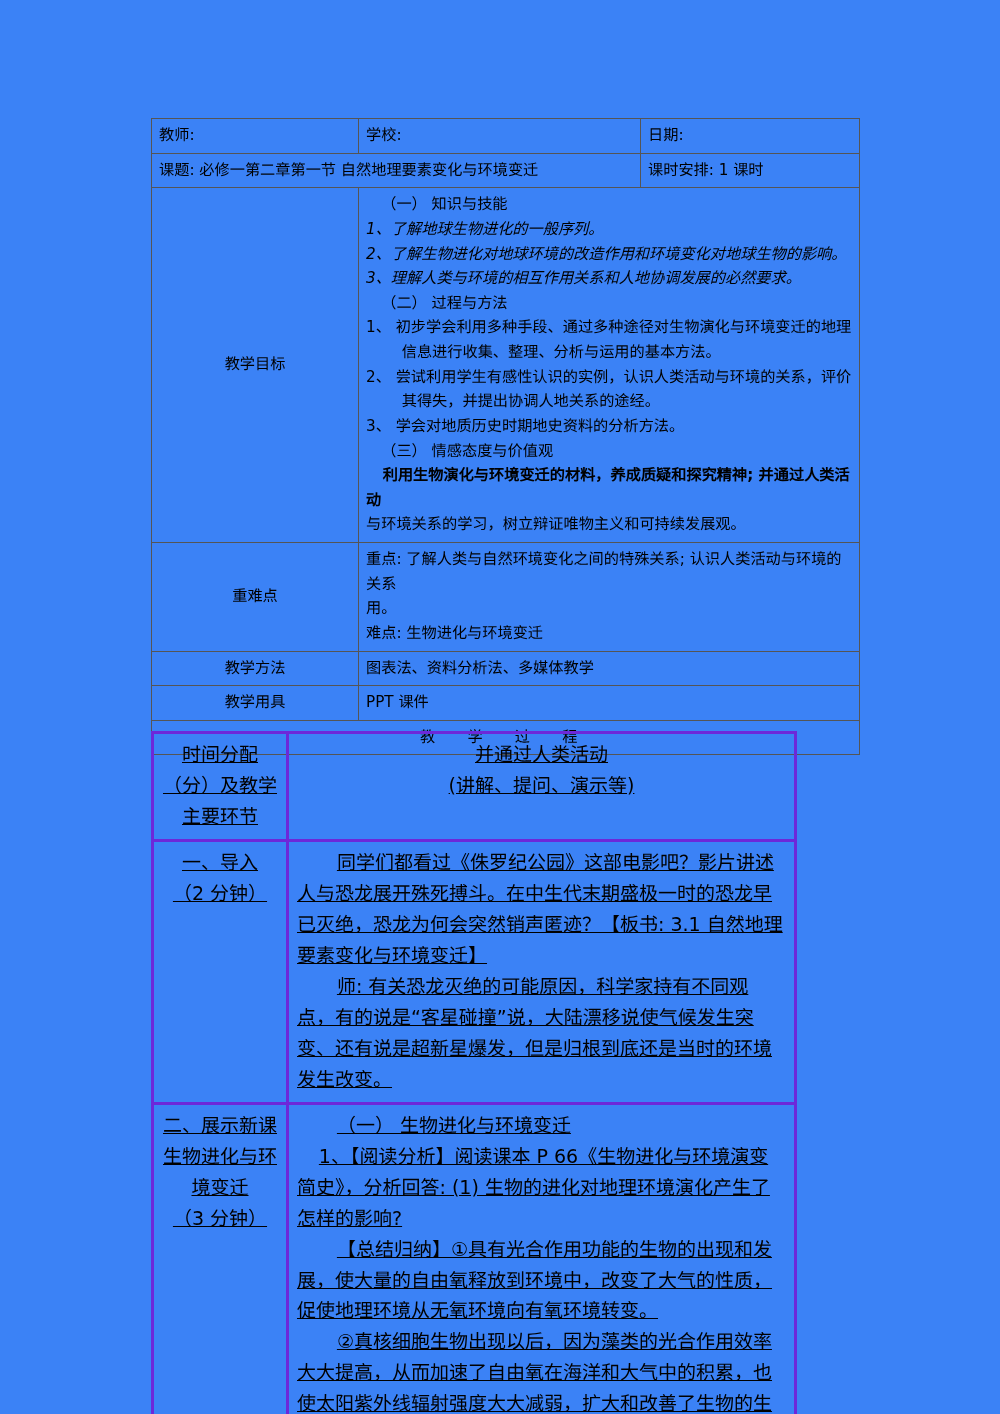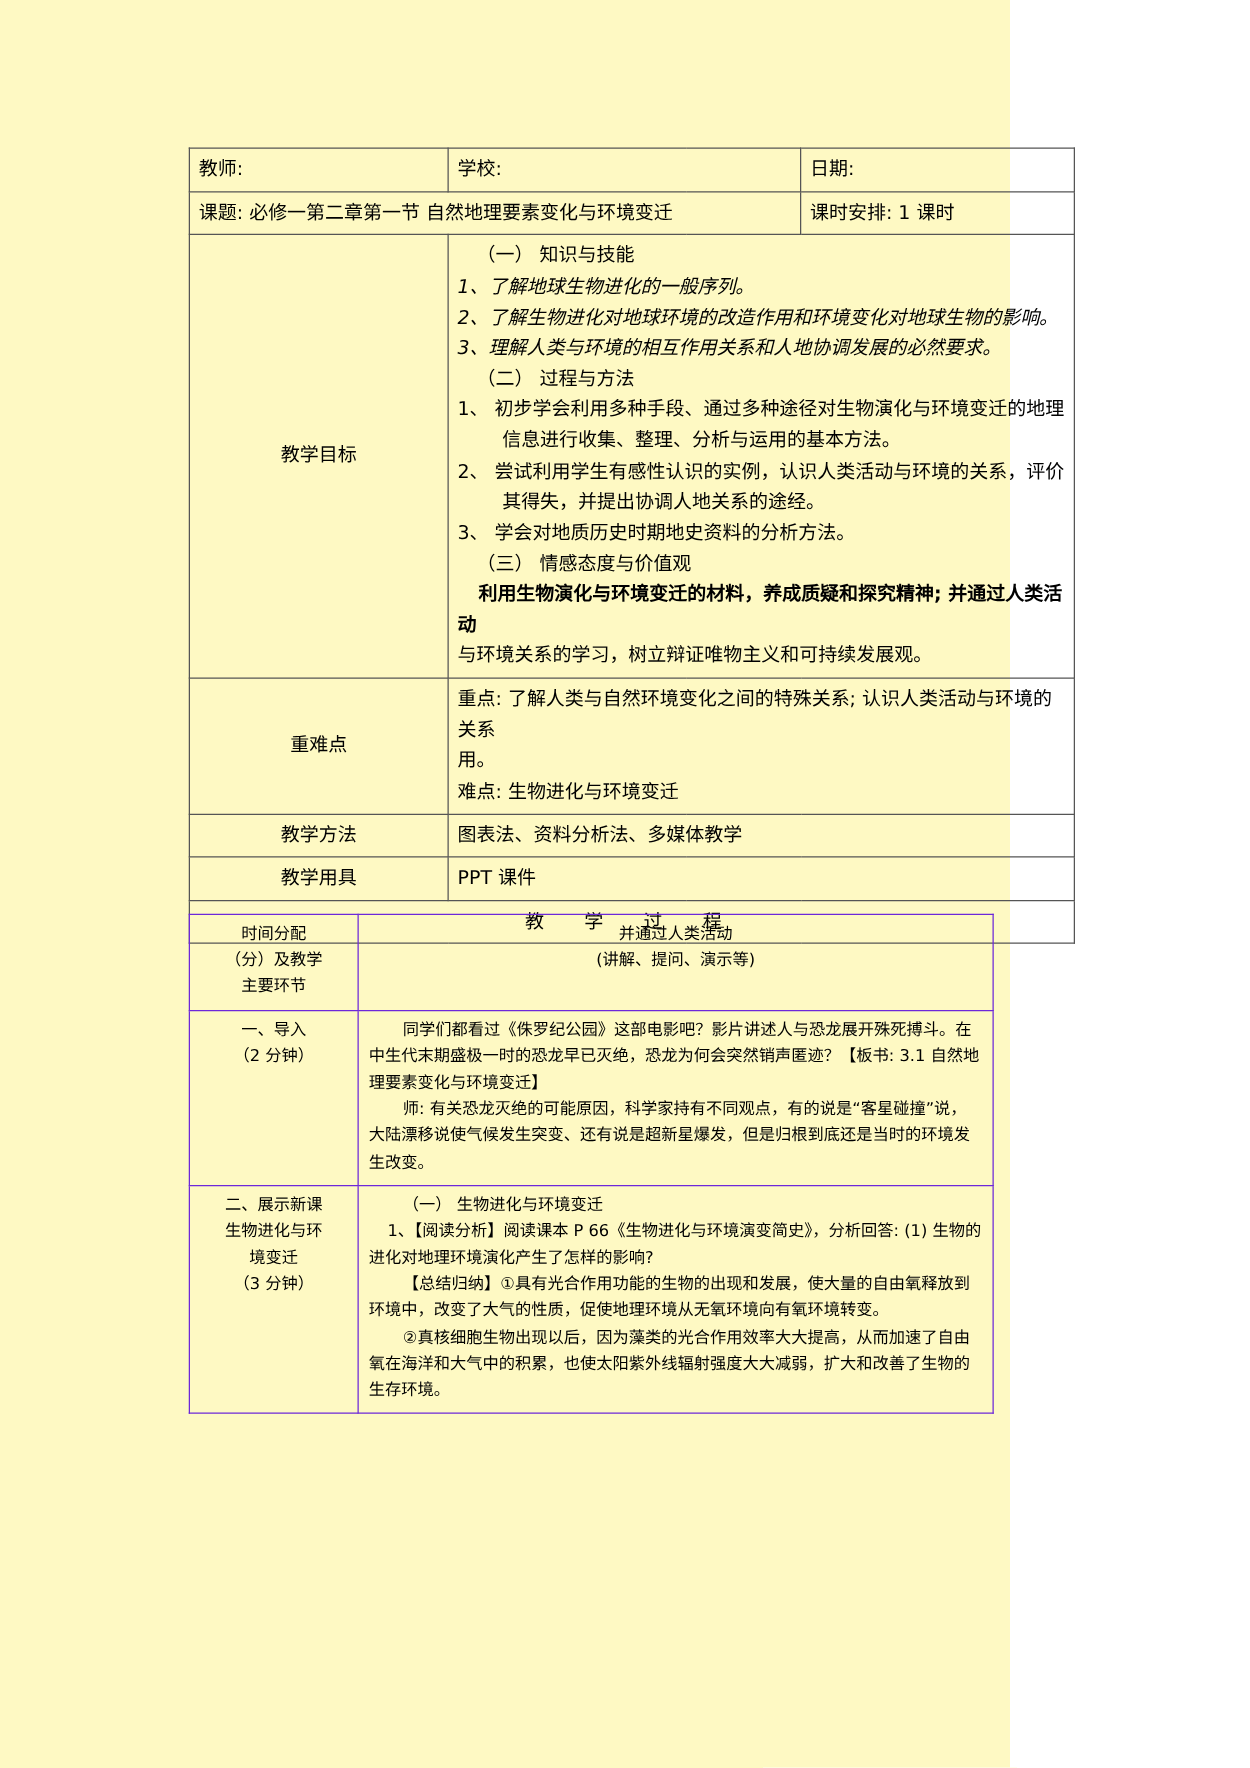--- a/index.html
+++ b/index.html
@@ -12,23 +12,23 @@
     height: 1414px;
     font-family: "DejaVu Sans", "Liberation Sans", sans-serif;
     color: #000000;
     position: relative;
     overflow: hidden;
   }
   .page {
     position: absolute;
     left: 0;
     top: 0;
-    width: 808px;
+    width: 1000px;
     height: 1414px;
-    background: #fef9c3;
+    background: #3b82f6;
   }
 
   
   table.doc {
     border-collapse: collapse;
     table-layout: fixed;
   }
   table.info {
     position: absolute;
     left: 151px;
@@ -84,25 +84,26 @@
   }
 
   
   table.process {
     position: absolute;
     left: 151px;
     top: 731px;
     width: 643px;
   }
   table.process td {
-    border: 1px solid #6d28d9;
+    border: 3px solid #6d28d9;
     vertical-align: top;
     padding: 5px 8px 7px 8px;
-    font-size: 13px;
+    font-size: 19px;
     line-height: 1.63;
+    text-decoration: underline;
   }
   td.stage {
     vertical-align: middle;
     text-align: center;
     font-size: 15.4px;
     line-height: 1.6;
   }
   td.stage .ln { display: block; white-space: nowrap; }
 
   td.phdr {

